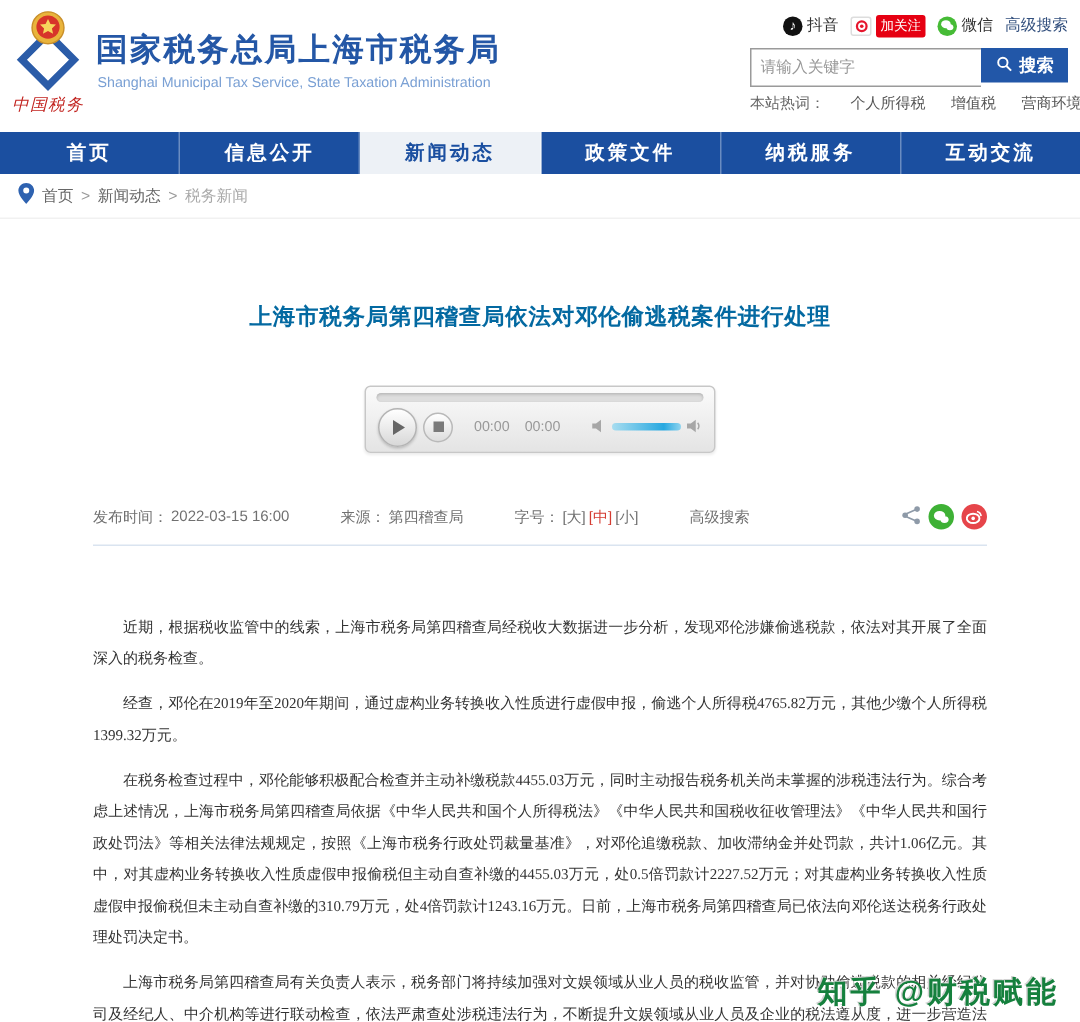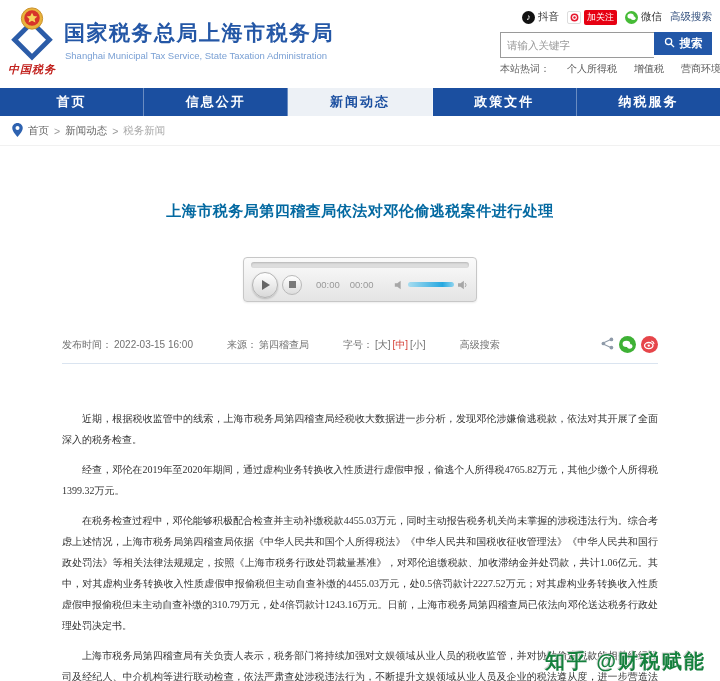--- a/index.html
+++ b/index.html
@@ -3,21 +3,21 @@
 <meta charset="utf-8">
 <style>
   * { box-sizing: border-box; margin: 0; padding: 0; }
   html,body { background:#fff; }
   body { width:720px; font-family:"Liberation Sans","DejaVu Sans",sans-serif; }
   .page { position:relative; width:720px; height:681px; background:#fff; overflow:hidden; }
 
   
   .header { position:relative; height:88px; background:#fff; }
   .logo { position:absolute; left:8px; top:5px; width:56px; height:78px; cursor:pointer; }
-  .logo-caption { position:absolute; left:0px; top:57px; width:56px; color:#c2231f; font-weight:bold; font-size:11px; font-style:italic; letter-spacing:1px; white-space:nowrap; }
+  .logo-caption { position:absolute; left:0px; top:57px; width:56px; color:#c2231f; font-weight:normal; font-size:11px; font-style:italic; letter-spacing:1px; white-space:nowrap; }
   .site-title { position:absolute; left:64px; top:19px; color:#2457a6; font-size:21px; font-weight:bold; letter-spacing:1.5px; white-space:nowrap; }
   .site-subtitle { position:absolute; left:65px; top:50px; color:#7aa0d4; font-size:9.5px; white-space:nowrap; }
 
   .header-right { position:absolute; right:8px; top:9px; width:212px; }
   .social-row { display:flex; align-items:center; justify-content:flex-end; gap:8px; height:16px; font-size:10.5px; color:#333; }
   .soc { display:flex; align-items:center; gap:3px; cursor:pointer; }
   .circle-ic { display:inline-flex; align-items:center; justify-content:center; width:13px; height:13px; border-radius:50%; }
   .douyin { background:#111; color:#fff; font-size:9px; }
   .weibo-mini { width:14px; height:13px; border:1px solid #ddd; background:#fff; border-radius:2px; display:inline-flex; align-items:center; justify-content:center; }
   .badge { background:#e60012; color:#fff; font-size:9px; padding:1px 3px; border-radius:2px; }
@@ -148,20 +148,21 @@
       </div>
     </div>
   </header>
 
   <nav class="nav">
     <div class="nav-tab">首页</div>
     <div class="nav-tab">信息公开</div>
     <div class="nav-tab active">新闻动态</div>
     <div class="nav-tab">政策文件</div>
     <div class="nav-tab">纳税服务</div>
+    <div class="nav-tab">互动交流</div>
   </nav>
 
   <div class="breadcrumb">
     <span>
       <svg width="11" height="14" viewBox="0 0 12 16">
           <path d="M6 0C2.7 0 0 2.6 0 5.8 0 10 6 16 6 16s6-6 6-10.2C12 2.6 9.3 0 6 0zm0 8a2.3 2.3 0 110-4.6A2.3 2.3 0 016 8z" fill="#2e62b0"></path>
         </svg>
     </span>
     <span class="crumb">首页</span>
     <span class="crumb-sep">&gt;</span>

